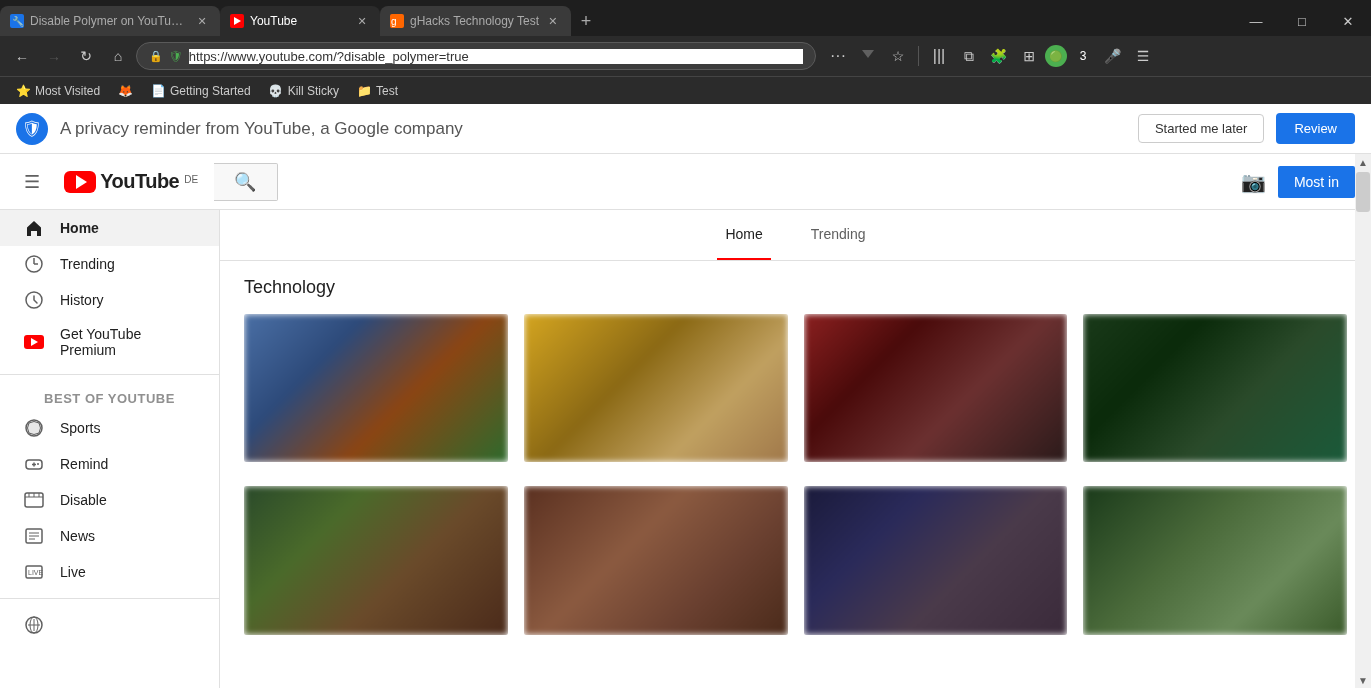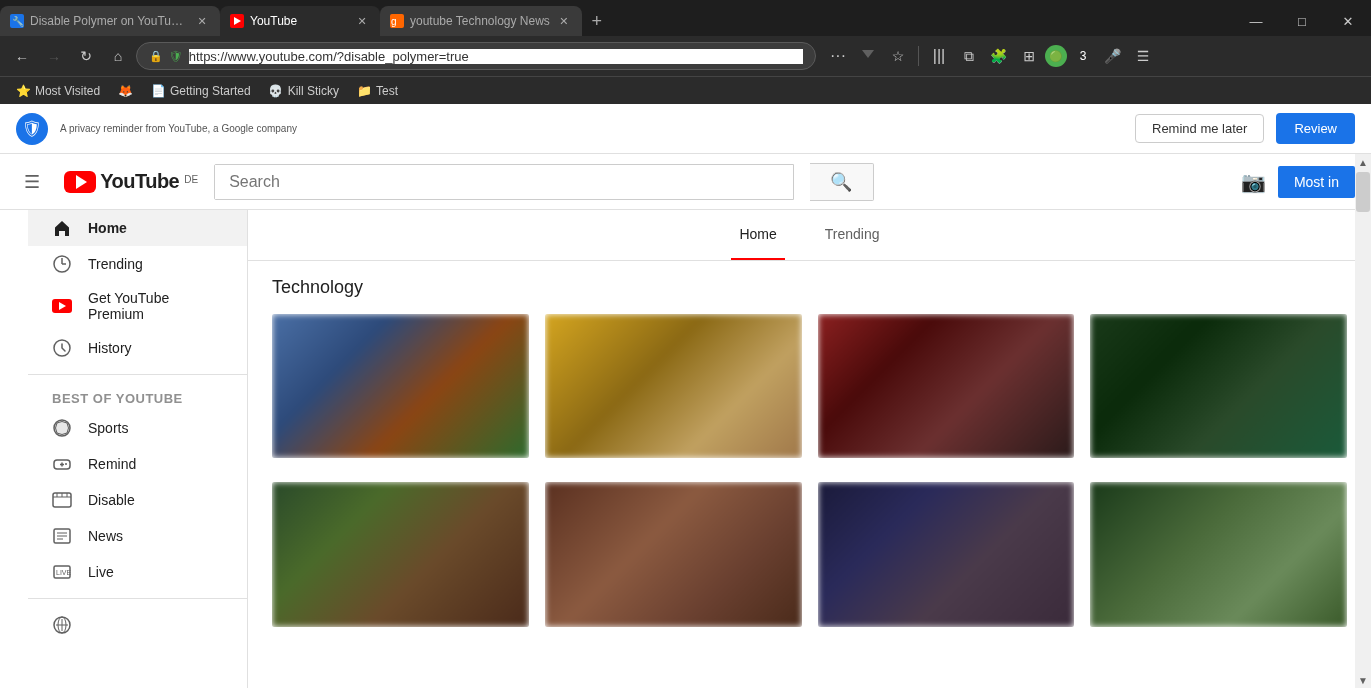--- a/index.html
+++ b/index.html
@@ -28,49 +28,49 @@
     .nav-separator { width: 1px; height: 20px; background: #555; margin: 0 4px; }
 
     
     .bookmarks-bar { background: #2b2b2b; display: flex; align-items: center; padding: 2px 8px; gap: 2px; height: 28px; border-top: 1px solid #444; }
     .bookmark-item { display: flex; align-items: center; gap: 4px; padding: 2px 8px; border-radius: 4px; cursor: pointer; color: #ccc; font-size: 12px; white-space: nowrap; }
     .bm-icon { font-size: 12px; }
 
     
     .privacy-banner { background: #fff; border-bottom: 1px solid #e0e0e0; display: flex; align-items: center; padding: 0 16px; height: 50px; gap: 12px; }
     .privacy-shield { width: 32px; height: 32px; background: #1a73e8; border-radius: 50%; display: flex; align-items: center; justify-content: center; color: #fff; font-size: 16px; flex-shrink: 0; }
-    .privacy-text { flex: 1; color: #555; font-size: 10px; }
+    .privacy-text { flex: 1; color: #555; font-size: 17px; }
     .remind-btn { background: transparent; border: 1px solid #ccc; padding: 6px 16px; border-radius: 4px; cursor: pointer; color: #333; font-size: 13px; }
     .review-btn { background: #1a73e8; border: none; padding: 8px 18px; border-radius: 4px; cursor: pointer; color: #fff; font-size: 13px; font-weight: 500; }
 
     
     .yt-app { display: flex; flex-direction: column; height: calc(688px - 154px); }
     .yt-header { display: flex; align-items: center; padding: 0 16px; height: 56px; border-bottom: 1px solid #e0e0e0; gap: 16px; }
     .yt-menu-icon { font-size: 18px; color: #606060; cursor: pointer; padding: 8px; }
     .yt-logo { display: flex; align-items: center; gap: 4px; text-decoration: none; }
     .yt-logo-icon { width: 32px; height: 22px; background: #ff0000; border-radius: 6px; display: flex; align-items: center; justify-content: center; }
     .yt-logo-play { width: 0; height: 0; border-left: 11px solid #fff; border-top: 7px solid transparent; border-bottom: 7px solid transparent; margin-left: 2px; }
     .yt-logo-text { font-size: 20px; font-weight: 700; color: #212121; letter-spacing: -0.5px; }
     .yt-logo-de { font-size: 10px; color: #606060; align-self: flex-start; margin-top: 4px; margin-left: 1px; }
     .yt-search-box { flex: 1; max-width: 580px; display: flex; align-items: center; border: 1px solid #ccc; border-radius: 2px 0 0 2px; }
     .yt-search-input { flex: 1; border: none; outline: none; padding: 8px 14px; font-size: 16px; color: #212121; }
     .yt-search-btn { background: #f8f8f8; border: 1px solid #ccc; border-left: none; border-radius: 0 2px 2px 0; width: 64px; height: 38px; display: flex; align-items: center; justify-content: center; cursor: pointer; }
     .yt-search-icon { font-size: 18px; color: #606060; }
     .yt-header-right { margin-left: auto; display: flex; align-items: center; gap: 12px; }
     .yt-signin-btn { background: #1a73e8; color: #fff; border: none; border-radius: 2px; padding: 8px 16px; font-size: 14px; cursor: pointer; font-weight: 500; }
 
     
-    .yt-main { display: flex; flex: 1; overflow: hidden; padding-left: 28px; }
+    .yt-main { display: flex; flex: 1; overflow: hidden; }
 
     
     .yt-sidebar { width: 220px; min-width: 220px; border-right: 1px solid #e0e0e0; overflow-y: auto; padding-bottom: 16px; background: #fff; }
     .sidebar-item { display: flex; align-items: center; gap: 16px; padding: 8px 24px; cursor: pointer; color: #212121; font-size: 14px; border-radius: 0; }
     .sidebar-item.active { background: #f2f2f2; font-weight: 500; }
     .sidebar-item-icon { width: 20px; height: 20px; display: flex; align-items: center; justify-content: center; flex-shrink: 0; font-size: 16px; }
-    .sidebar-section-title { font-size: 13px; font-weight: 700; color: #909090; padding: 8px 24px 4px; text-transform: uppercase; letter-spacing: 0.5px; }
+    .sidebar-section-title { font-size: 13px; font-weight: 700; color: #909090; padding: 8px 24px 4px; text-transform: uppercase; letter-spacing: 0.5px; text-align: center; }
     .sidebar-section-divider { border: none; border-top: 1px solid #e0e0e0; margin: 8px 0; }
 
     
     .yt-content { flex: 1; overflow-y: auto; padding: 0; }
     .yt-content-tabs { display: flex; align-items: center; justify-content: center; gap: 32px; border-bottom: 1px solid #e0e0e0; padding: 0 24px; }
     .content-tab { padding: 16px 8px; font-size: 14px; color: #606060; cursor: pointer; border-bottom: 2px solid transparent; }
     .content-tab.active { color: #212121; border-bottom: 2px solid #ff0000; font-weight: 500; }
     .recommended-section { padding: 16px 24px; }
     .recommended-title { font-size: 18px; font-weight: 500; color: #212121; margin-bottom: 16px; }
     .video-grid { display: grid; grid-template-columns: repeat(4, 1fr); gap: 16px; margin-bottom: 24px; }
@@ -129,21 +129,21 @@
       <span class="tab-close">✕</span>
     </div>
 
     <div class="tab inactive">
       <span class="tab-favicon">
         <svg width="14" height="14" viewBox="0 0 14 14">
             <rect width="14" height="14" rx="2" fill="#ff6600"></rect>
             <text x="1" y="11" font-size="10" fill="white">g</text>
           </svg>
       </span>
-      <span class="tab-title">youtube Technology News</span>
+      <span class="tab-title">gHacks Technology Test</span>
       <span class="tab-close">✕</span>
     </div>
 
     <div class="tab-new">+</div>
 
     <div class="tab-bar-right">
       <div class="win-btn">—</div>
       <div class="win-btn">□</div>
       <div class="win-btn close-btn">✕</div>
     </div>
@@ -201,38 +201,35 @@
     </div>
   </div>
 
 </div>
 
 <div class="privacy-banner">
   <div class="privacy-shield">🛡</div>
   <div class="privacy-text">
     <span>A privacy reminder from YouTube, a Google company</span>
   </div>
-  <button class="remind-btn">Remind me later</button>
+  <button class="remind-btn">Started me later</button>
   <button class="review-btn">Review</button>
 </div>
 
 <div class="yt-app">
 
   <div class="yt-header">
     <span class="yt-menu-icon">☰</span>
     <a class="yt-logo" href="#">
       <div class="yt-logo-icon">
         <div class="yt-logo-play"></div>
       </div>
       <span class="yt-logo-text">YouTube</span>
       <span class="yt-logo-de">DE</span>
     </a>
-    <div class="yt-search-box">
-      <input class="yt-search-input" type="text" placeholder="Search" style="">
-    </div>
     <button class="yt-search-btn">
       <span class="yt-search-icon">🔍</span>
     </button>
     <div class="yt-header-right">
       <button class="yt-camera-btn">
         <span style="font-size:20px;color:#606060;">📷</span>
       </button>
       <button class="yt-signin-btn">Most in</button>
     </div>
   </div>
@@ -256,36 +253,36 @@
               <circle cx="10" cy="10" r="8" stroke="#606060" stroke-width="1.5"></circle>
               <line x1="10" y1="4" x2="10" y2="10" stroke="#606060" stroke-width="1.5"></line>
               <line x1="10" y1="10" x2="14" y2="10" stroke="#606060" stroke-width="1.5"></line>
             </svg>
         </span>
         <span>Trending</span>
       </div>
 
       <div class="sidebar-item">
         <span class="sidebar-item-icon">
-          <svg width="20" height="20" viewBox="0 0 20 20">
-              <rect width="20" height="14" x="0" y="3" rx="3" fill="#ff0000"></rect>
-              <polygon points="7,6 14,10 7,14" fill="white"></polygon>
-            </svg>
-        </span>
-        <span>Get YouTube Premium</span>
-      </div>
-
-      <div class="sidebar-item">
-        <span class="sidebar-item-icon">
           <svg width="20" height="20" viewBox="0 0 20 20" fill="none">
               <circle cx="10" cy="10" r="8" stroke="#606060" stroke-width="1.5"></circle>
               <polyline points="10,6 10,10 13,13" stroke="#606060" stroke-width="1.5" stroke-linecap="round"></polyline>
             </svg>
         </span>
         <span>History</span>
+      </div>
+
+      <div class="sidebar-item">
+        <span class="sidebar-item-icon">
+          <svg width="20" height="20" viewBox="0 0 20 20">
+              <rect width="20" height="14" x="0" y="3" rx="3" fill="#ff0000"></rect>
+              <polygon points="7,6 14,10 7,14" fill="white"></polygon>
+            </svg>
+        </span>
+        <span>Get YouTube Premium</span>
       </div>
 
       <hr class="sidebar-section-divider">
 
       <div class="sidebar-section-title">BEST OF YOUTUBE</div>
 
       <div class="sidebar-item">
         <span class="sidebar-item-icon">
           <svg width="20" height="20" viewBox="0 0 20 20">
               <circle cx="10" cy="10" r="8" fill="#606060" opacity="0.15"></circle>

